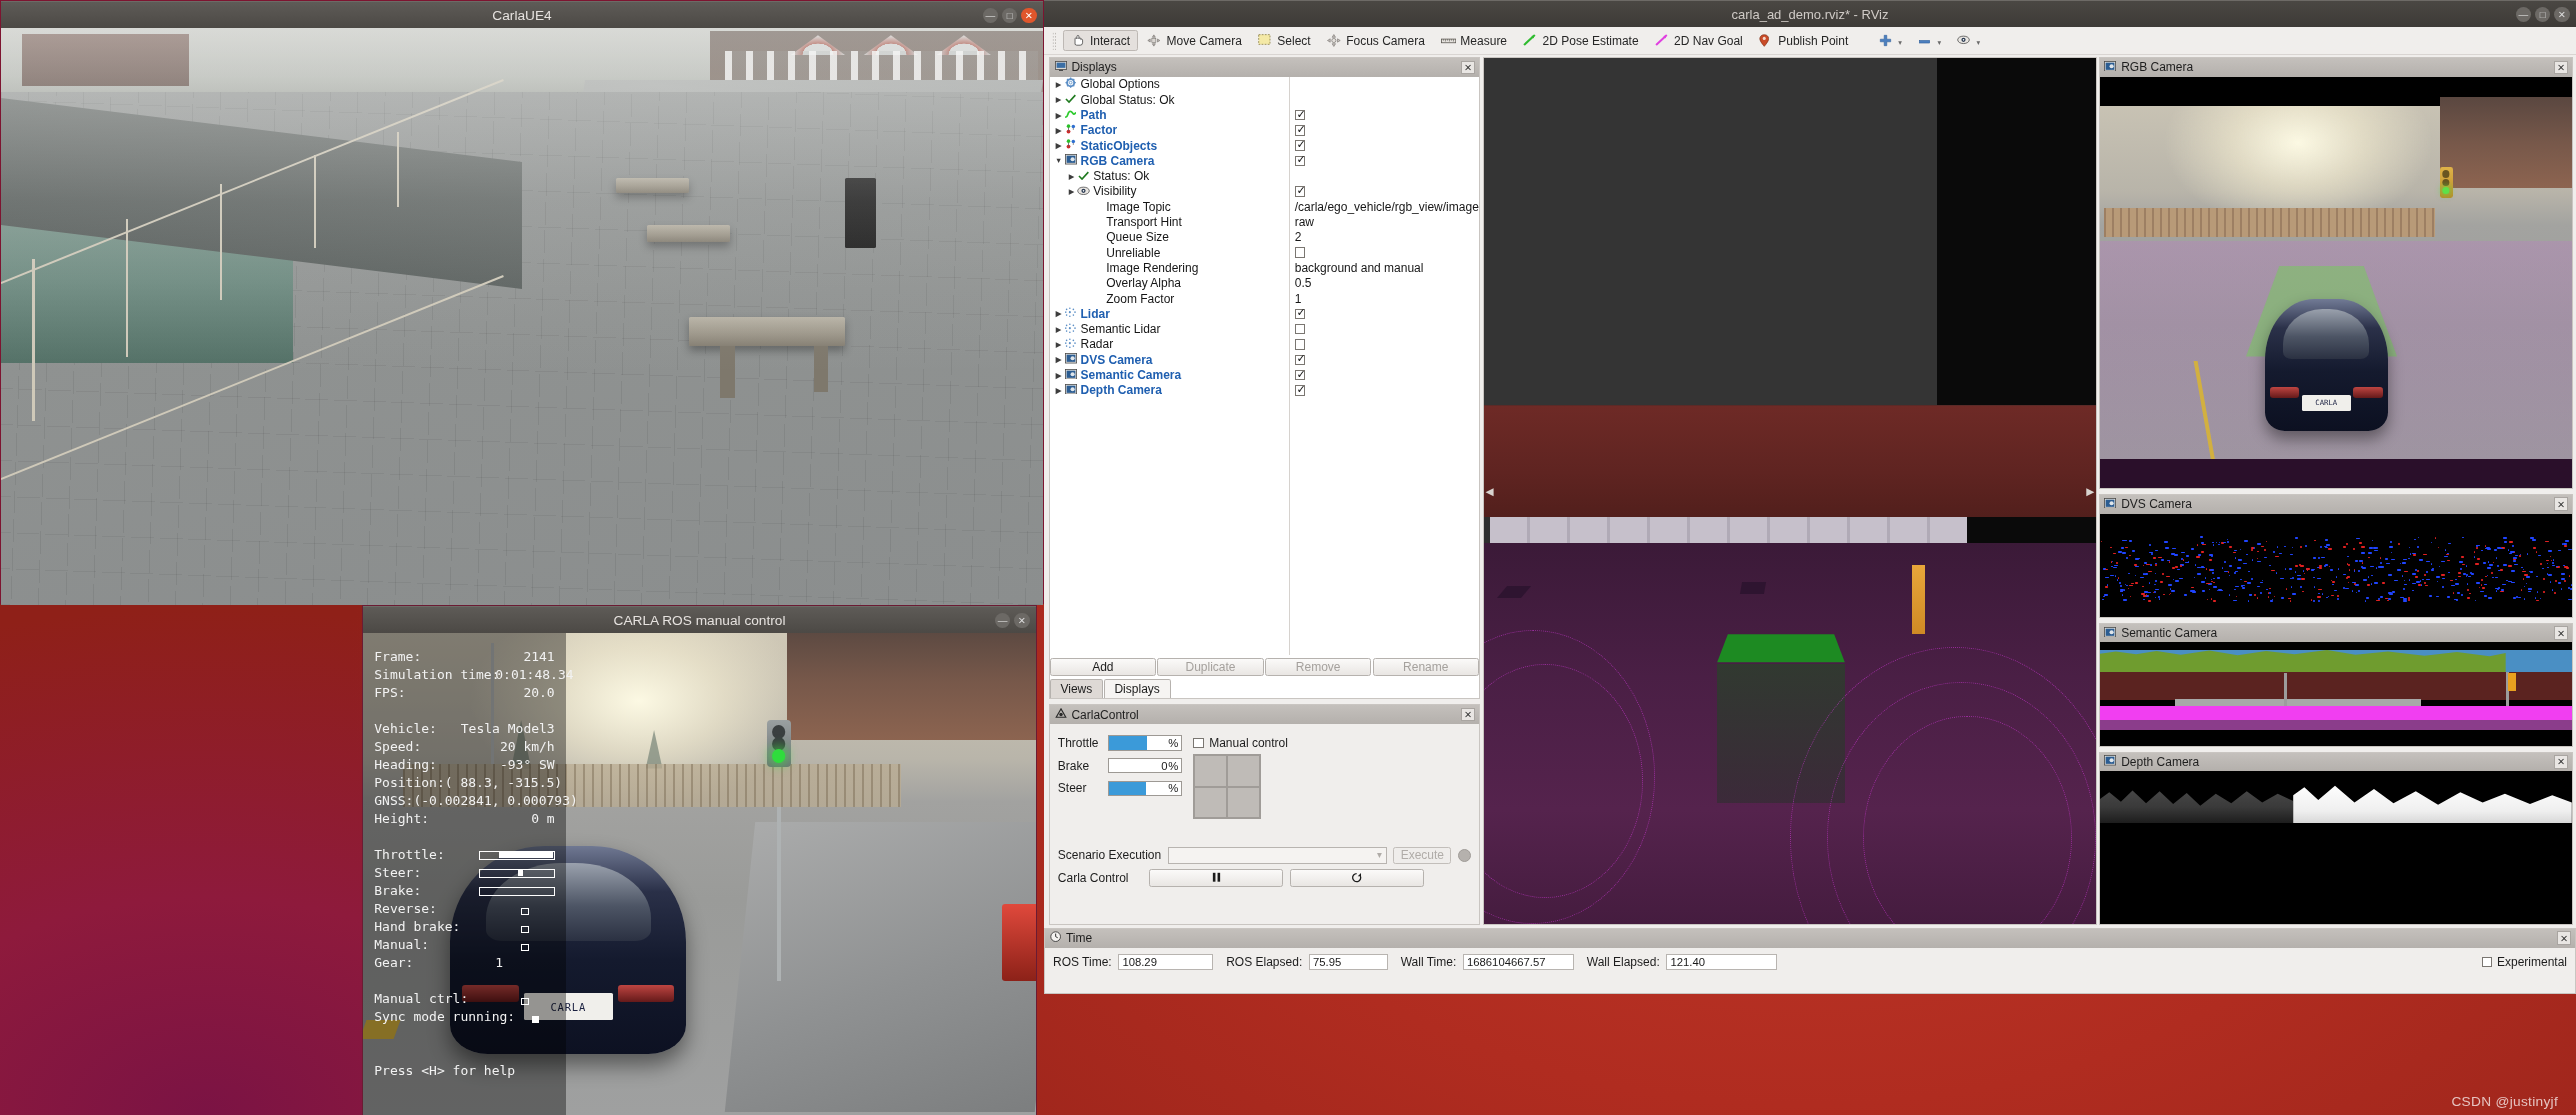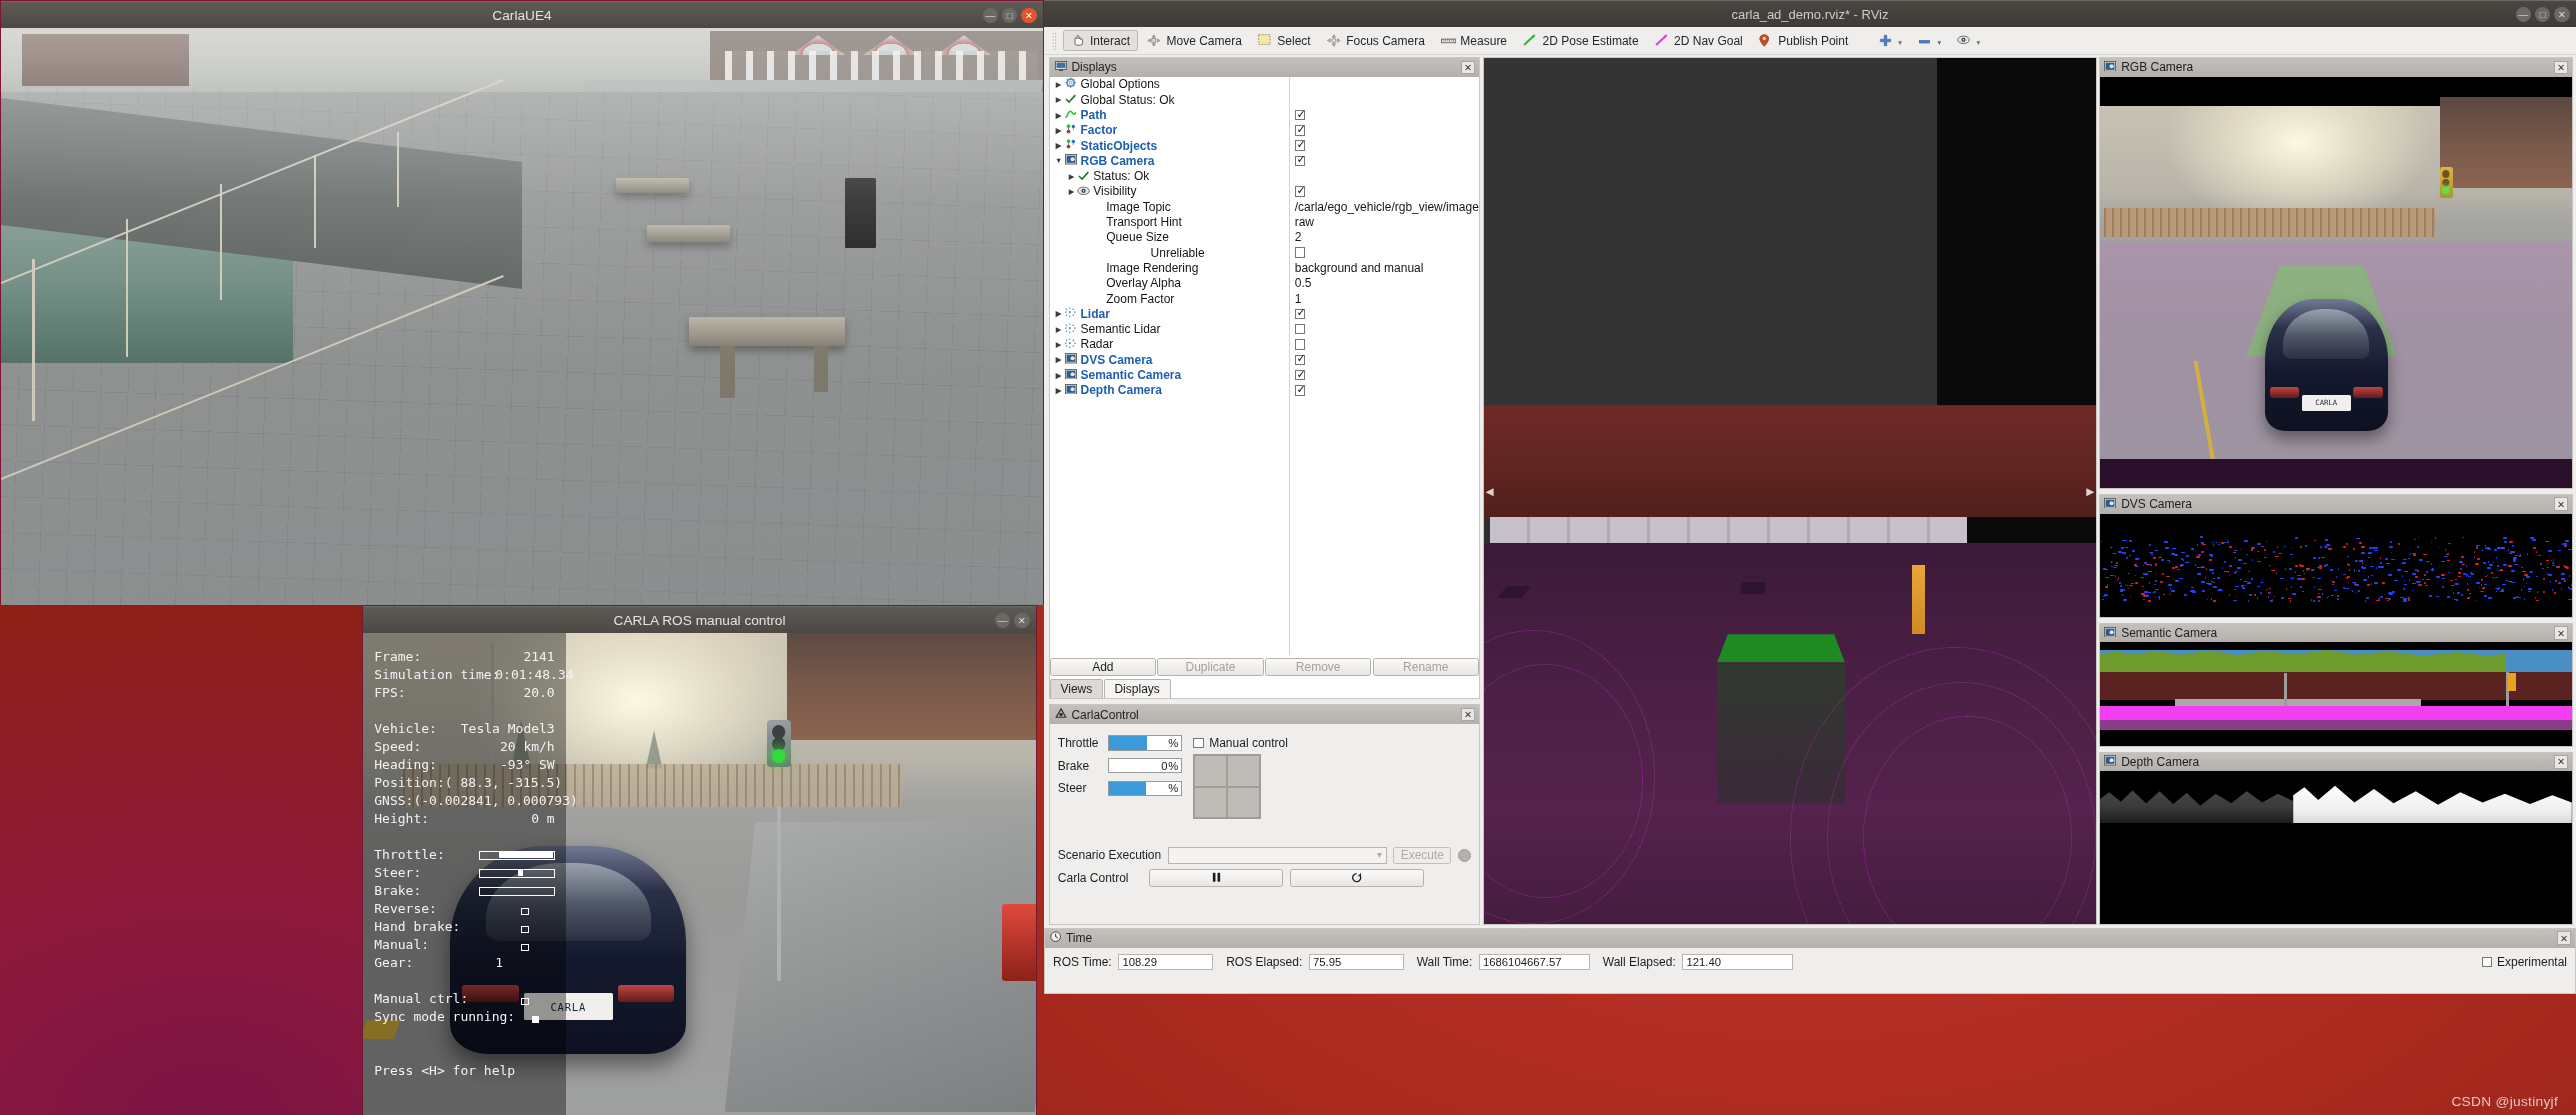--- a/index.html
+++ b/index.html
@@ -645,21 +645,21 @@
                 <div class="trow" style="padding-left: 29px;">
                   <span class="arrow"></span>
                   <span class="tico"></span>
                   <span>Transport Hint</span>
                 </div>
                 <div class="trow" style="padding-left: 29px;">
                   <span class="arrow"></span>
                   <span class="tico"></span>
                   <span>Queue Size</span>
                 </div>
-                <div class="trow" style="padding-left: 29px; justify-content: center;">
+                <div class="trow" style="padding-left: 29px;">
                   <span class="arrow"></span>
                   <span class="tico"></span>
                   <span>Unreliable</span>
                 </div>
                 <div class="trow" style="padding-left: 29px;">
                   <span class="arrow"></span>
                   <span class="tico"></span>
                   <span>Image Rendering</span>
                 </div>
                 <div class="trow" style="padding-left: 29px;">
@@ -1651,21 +1651,21 @@
         </svg>
     </span>
     <span>Time</span>
     <span class="px">✕</span>
   </div>
   <div id="time-body">
     <div class="time-row">
       <span>ROS Time:</span>
       <span class="tfield" style="width:95px">108.29</span>
       <span style="margin-left:6.5px">ROS Elapsed:</span>
-      <span class="tfield" style="width:95px">75.95</span>
+      <span class="tfield" style="width:79px">75.95</span>
       <span style="margin-left:6.5px">Wall Time:</span>
       <span class="tfield" style="width:111px">1686104667.57</span>
       <span style="margin-left:6.5px">Wall Elapsed:</span>
       <span class="tfield" style="width:111px">121.40</span>
       <span style="flex:1"></span>
       <span class="exp">
         <span class="cbox"></span>
         <span>Experimental</span>
       </span>
     </div>

